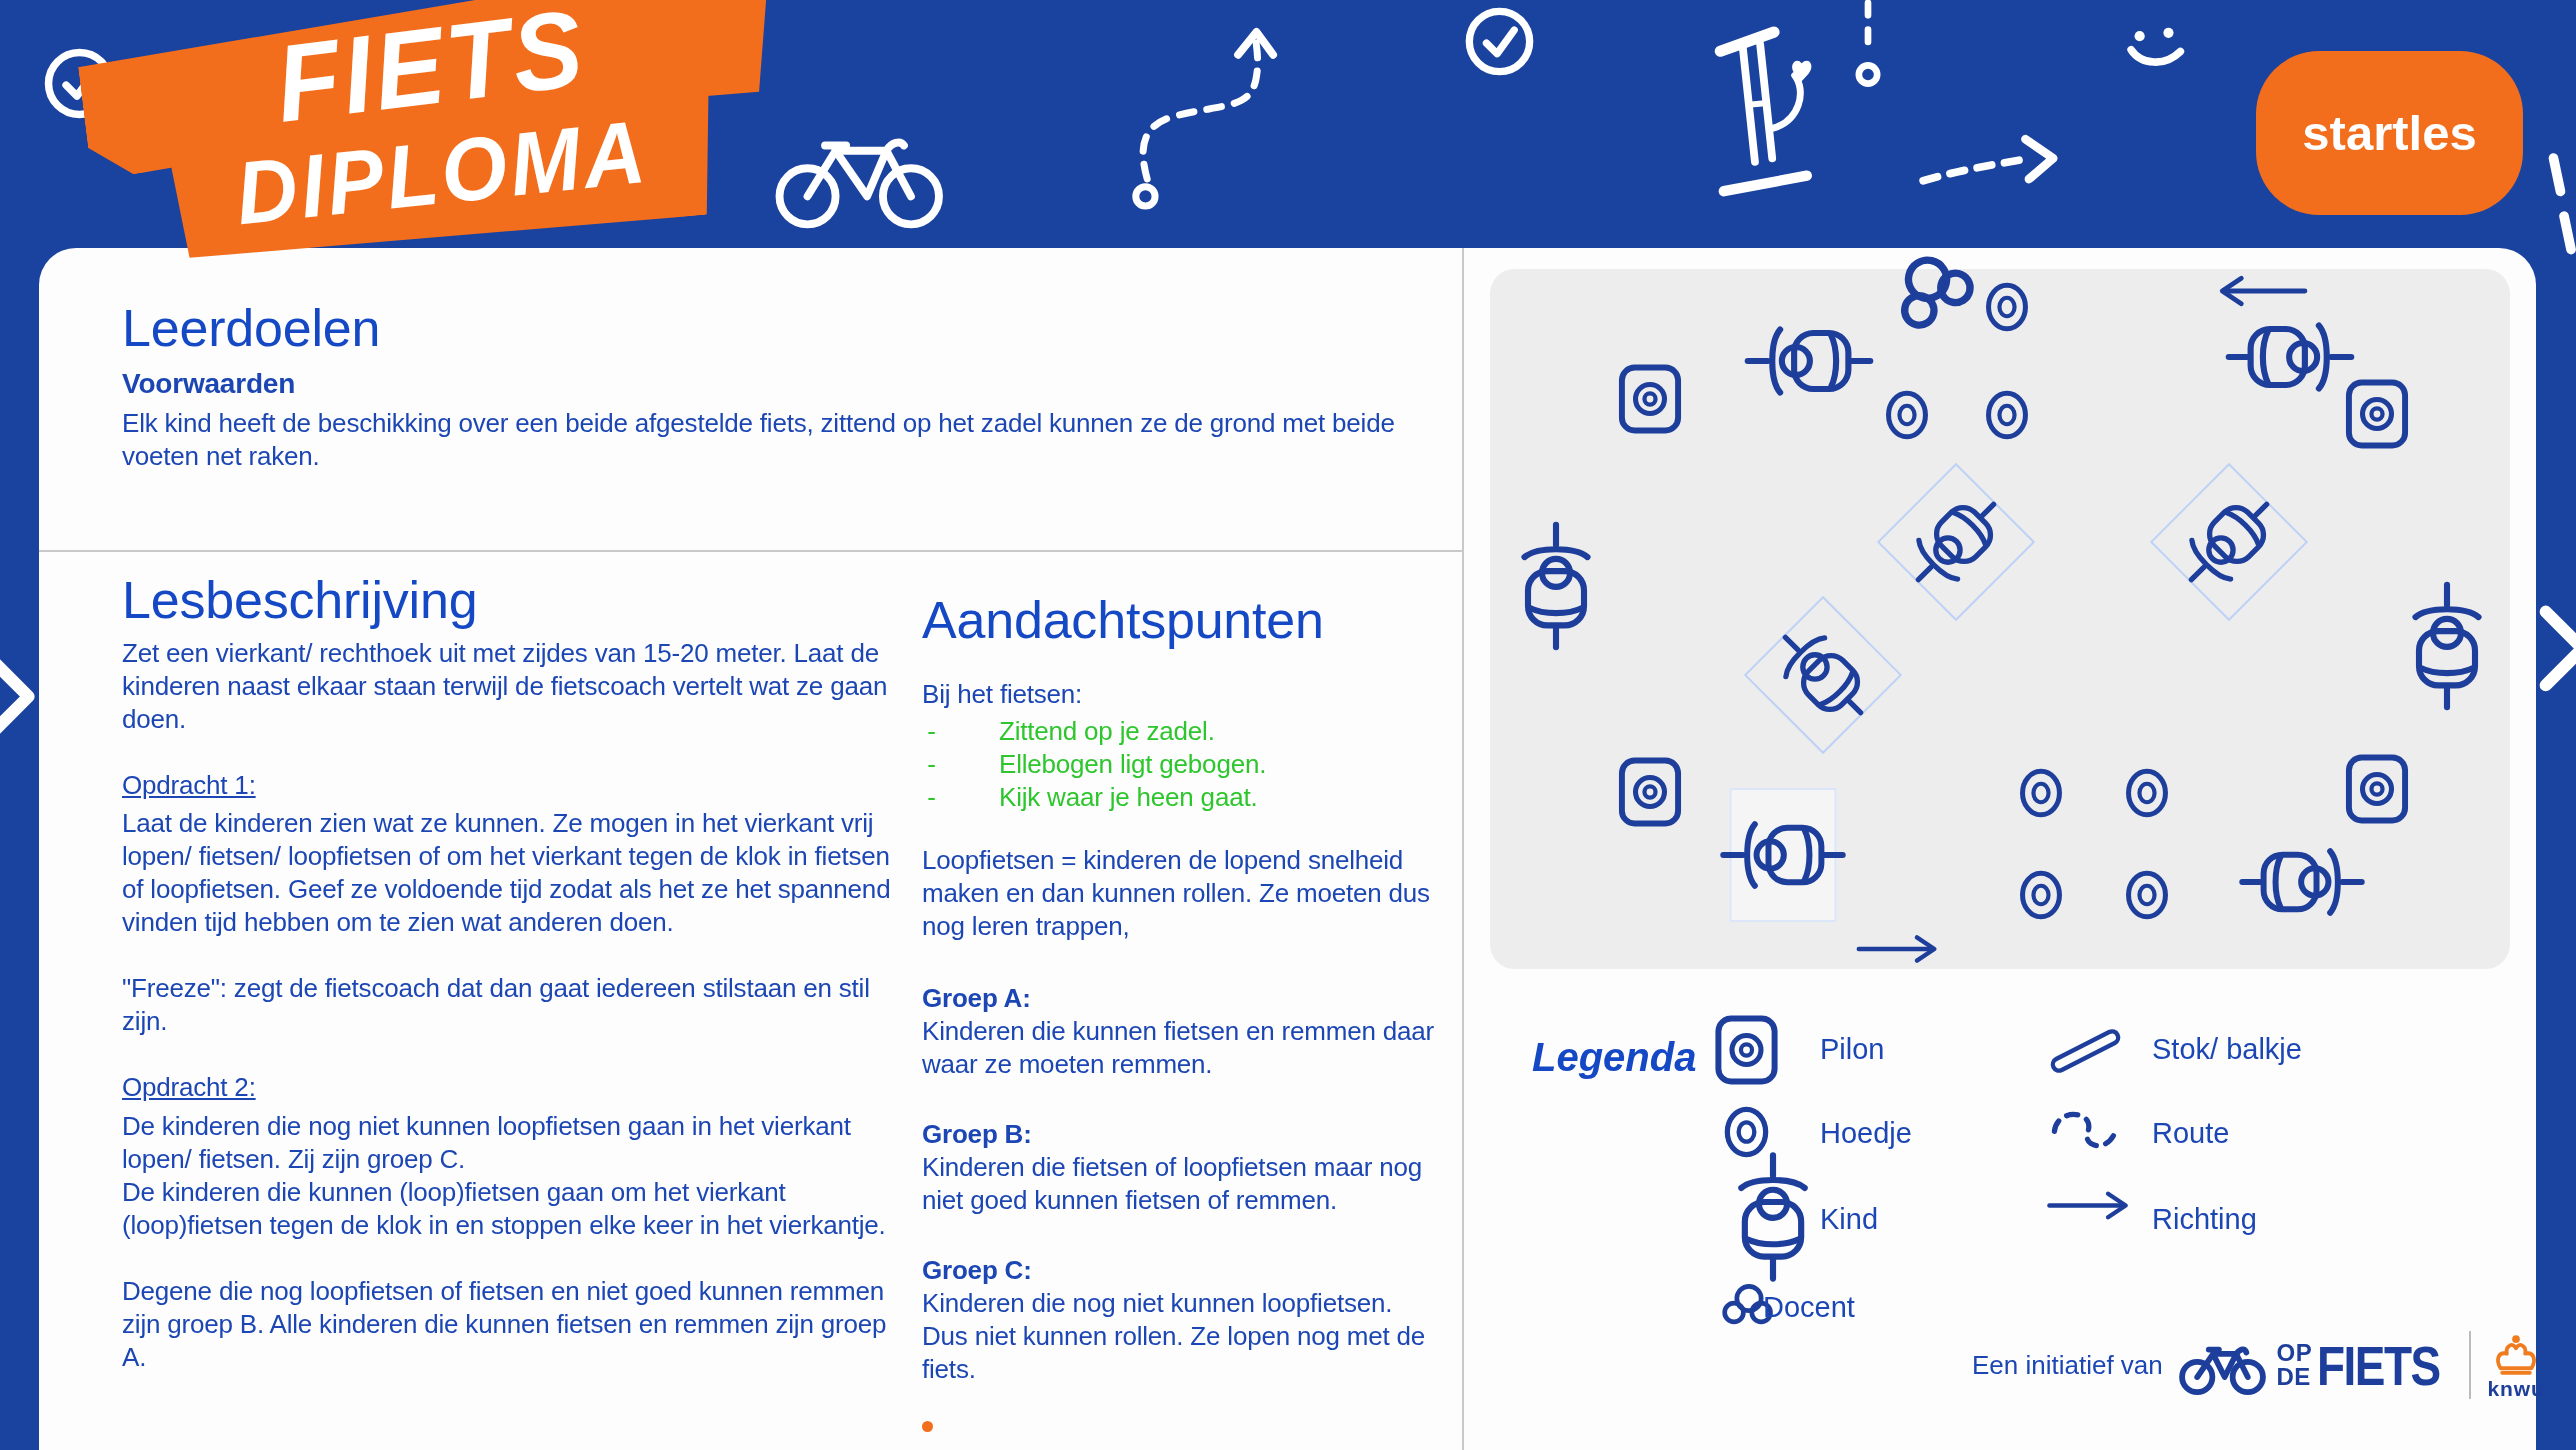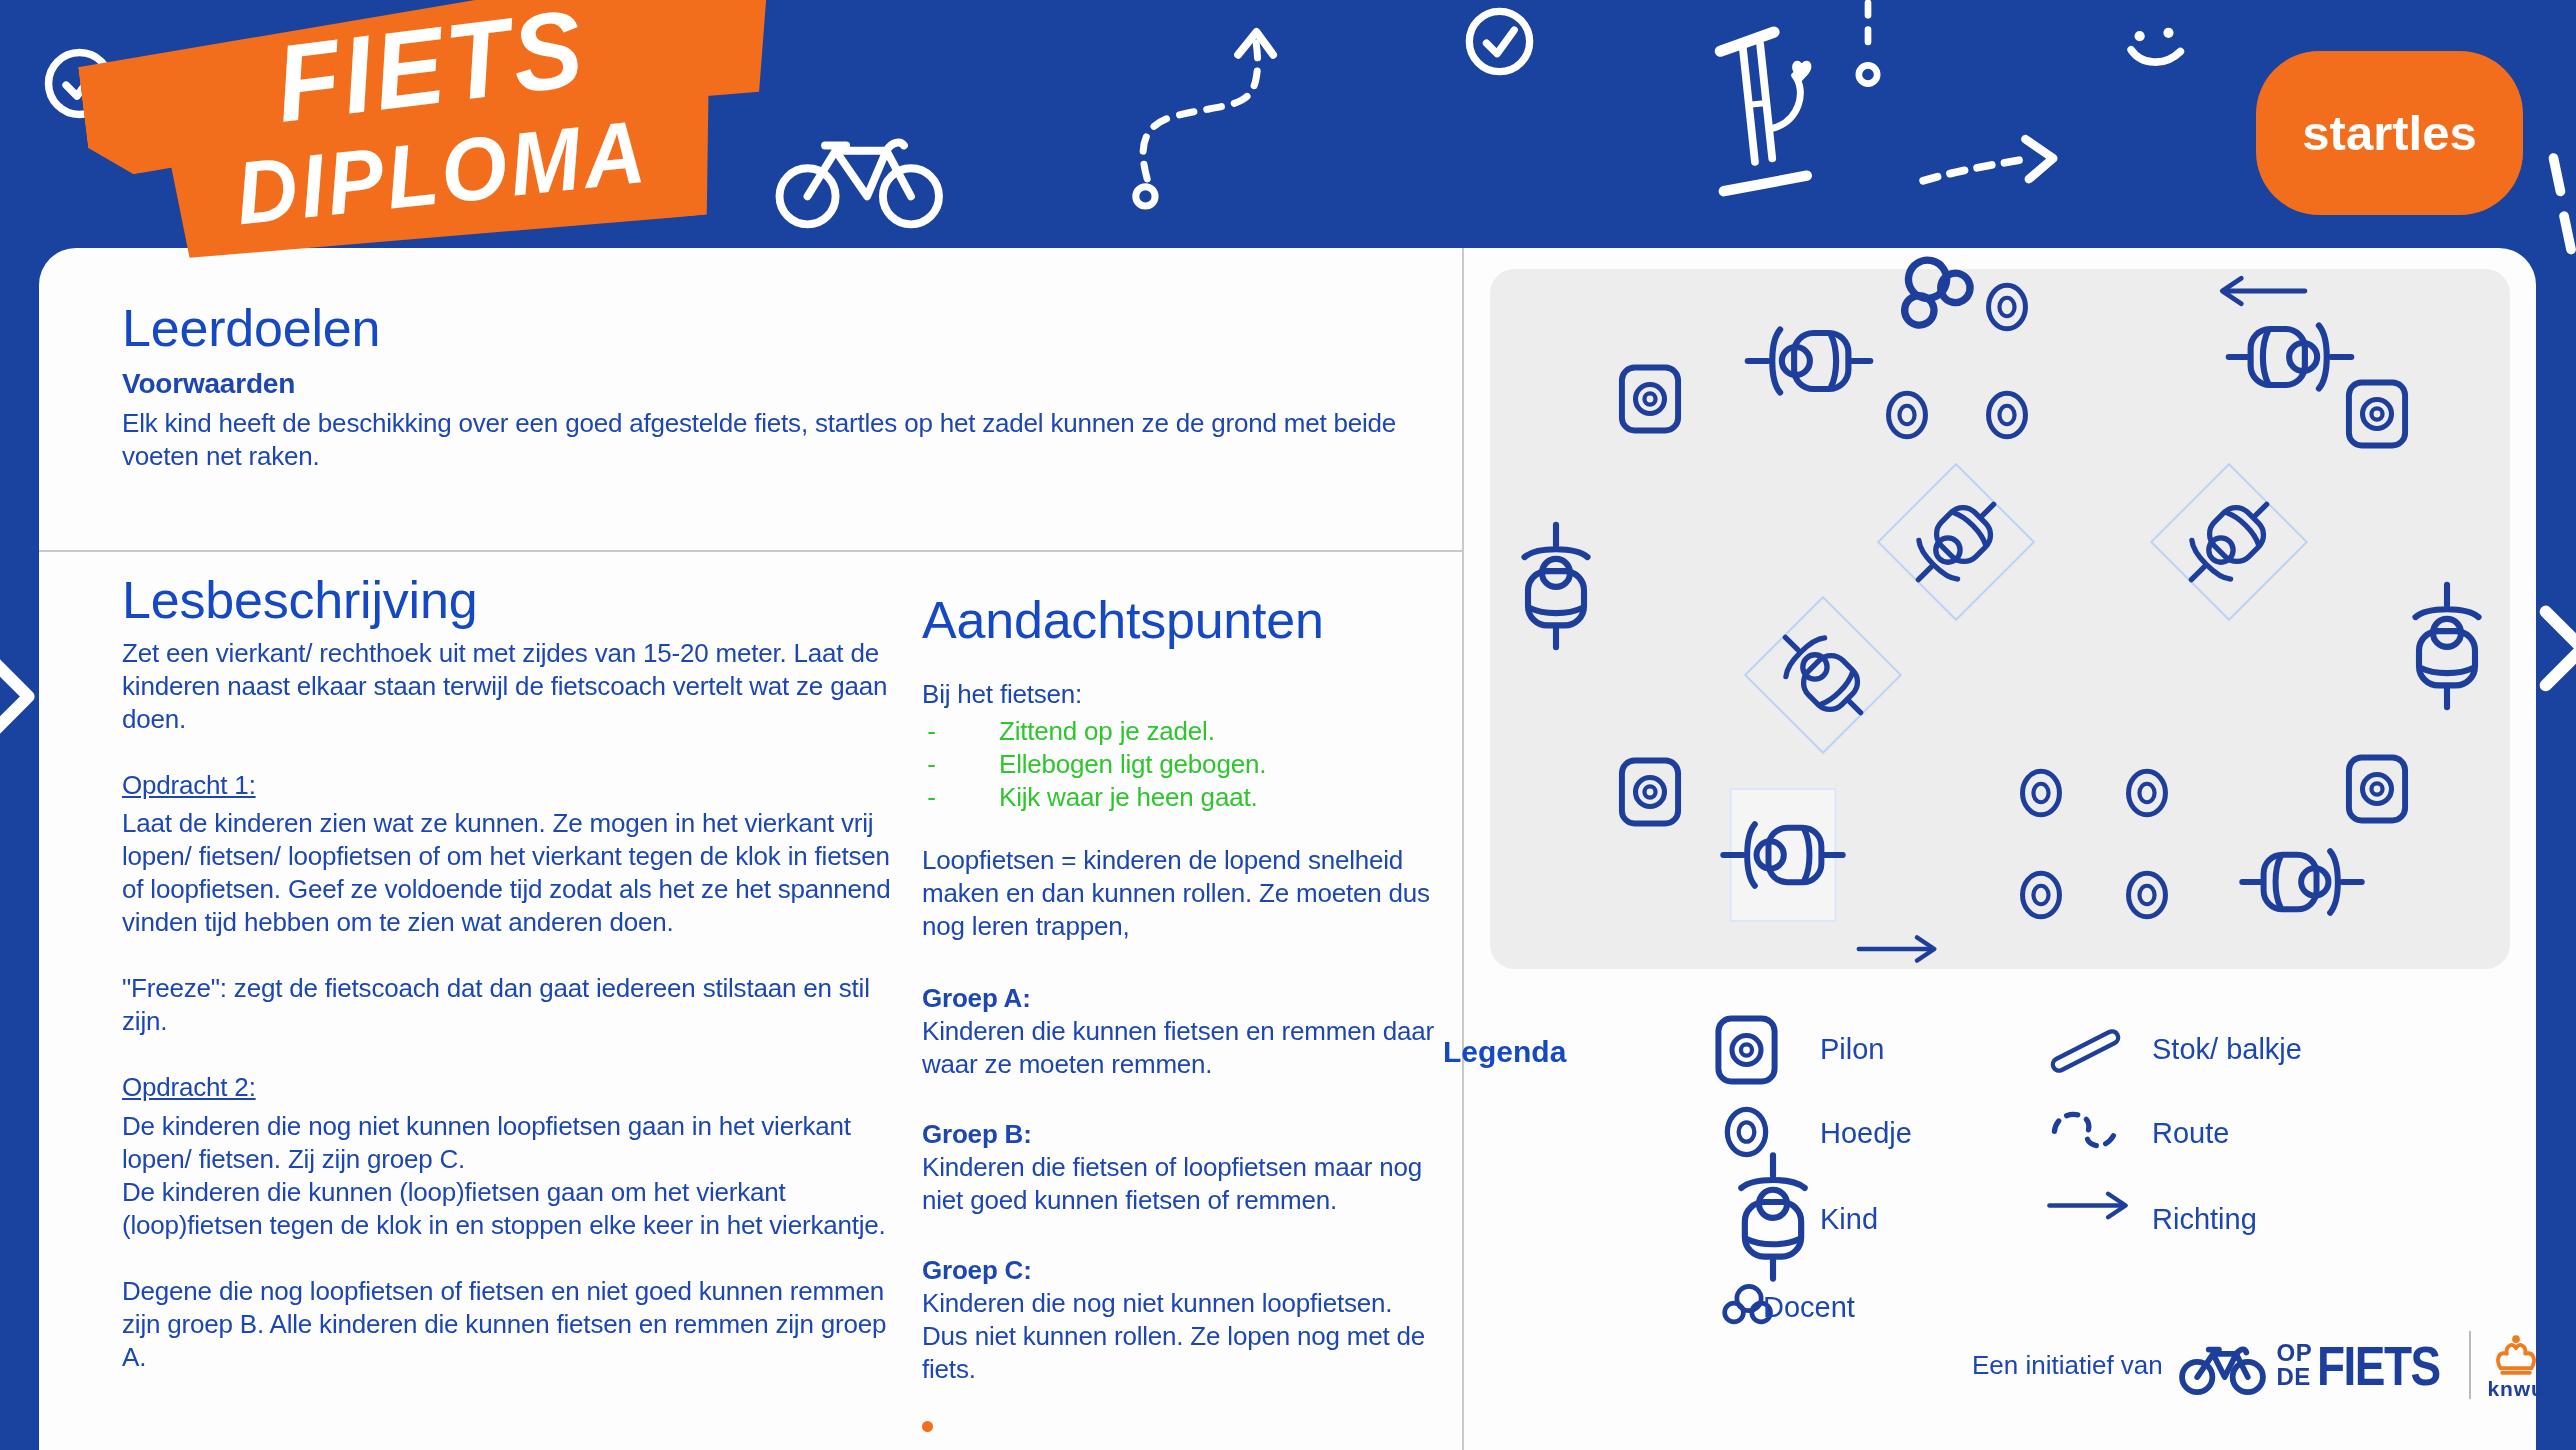--- a/index.html
+++ b/index.html
@@ -55,21 +55,21 @@
   #stray-dot{position:absolute;left:883px;top:1173px;width:11.4px;height:11.4px;border-radius:50%;background:var(--orange);}
 
   
   #panel{position:absolute;left:1451px;top:21px;width:1020px;height:700px;background:var(--panel);border-radius:24.6px;}
   #panel .ic{position:absolute;color:var(--navy);}
   #panel .ic svg{width:100%;height:100%;display:block;}
   .diamond{position:absolute;border:2.6px solid var(--diamond);background:transparent;}
   .lightrect{position:absolute;border:2.6px solid #dbe6fb;background:rgba(255,255,255,.45);}
 
   
-  #legend-title{position:absolute;left:1404px;top:787px;font-size:30px;font-weight:bold;color:var(--head);}
+  #legend-title{position:absolute;left:1493px;top:787px;font-size:40px;font-weight:bold;color:var(--head);font-style:italic;}
   .lg-ic{position:absolute;color:var(--navy);}
   .lg-ic svg{width:100%;height:100%;display:block;}
   .lg-label{position:absolute;font-size:29px;color:var(--text);}
 
   
   #footer{position:absolute;left:1933px;top:1083px;display:flex;align-items:center;color:var(--text);}
   #init-label{font-size:26px;margin-right:14px;white-space:nowrap;}
   #odf-bike{width:91px;height:67px;color:var(--navy);margin-right:8.8px;}
   #odf-bike svg{width:100%;height:100%;display:block;}
   #odf-stack{display:flex;flex-direction:column;justify-content:center;line-height:24px;font-size:24px;font-weight:bold;color:var(--navy);letter-spacing:0.4px;margin-right:5.3px;}
@@ -161,21 +161,21 @@
       </svg>
     </div>
 
   <div id="card">
     <div class="hdiv"></div>
     <div class="vdiv"></div>
 
     <div class="col" style="left:83px;top:41px;width:1315px;">
       <h2>Leerdoelen</h2>
       <div class="sub">Voorwaarden</div>
-      <p class="tight">Elk kind heeft de beschikking over een goed afgestelde fiets, startles op het zadel kunnen ze de grond met beide voeten net raken.</p>
+      <p class="tight">Elk kind heeft de beschikking over een beide afgestelde fiets, zittend op het zadel kunnen ze de grond met beide voeten net raken.</p>
     </div>
 
     <div class="col" style="left:83px;top:313px;width:789px;">
       <h2>Lesbeschrijving</h2>
       <p>Zet een vierkant/ rechthoek uit met zijdes van 15-20 meter. Laat de kinderen naast elkaar staan terwijl de fietscoach vertelt wat ze gaan doen.</p>
       <p class="ulabel">Opdracht 1:</p>
       <p>Laat de kinderen zien wat ze kunnen. Ze mogen in het vierkant vrij lopen/ fietsen/ loopfietsen of om het vierkant tegen de klok in fietsen of loopfietsen. Geef ze voldoende tijd zodat als het ze het spannend vinden tijd hebben om te zien wat anderen doen.</p>
       <p>"Freeze": zegt de fietscoach dat dan gaat iedereen stilstaan en stil zijn.</p>
       <p class="ulabel">Opdracht 2:</p>
       <p class="tight">De kinderen die nog niet kunnen loopfietsen gaan in het vierkant lopen/ fietsen. Zij zijn groep C.</p>

